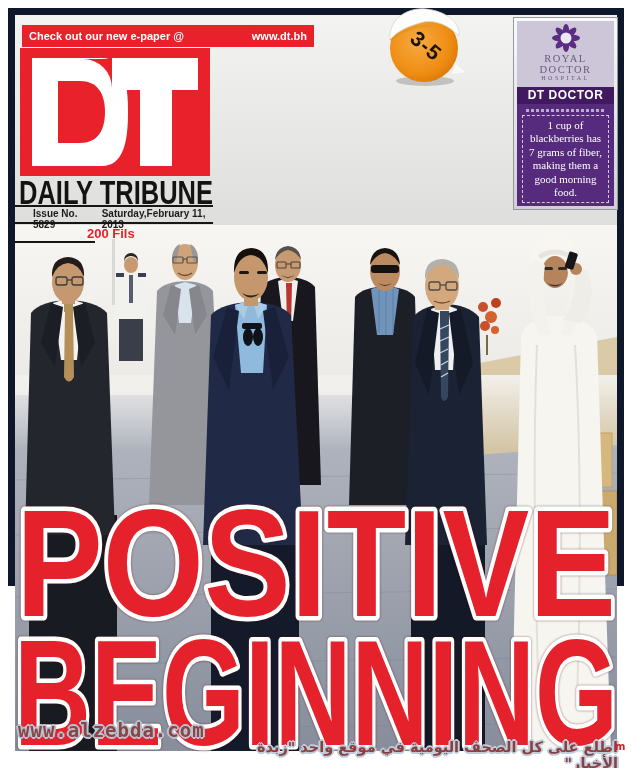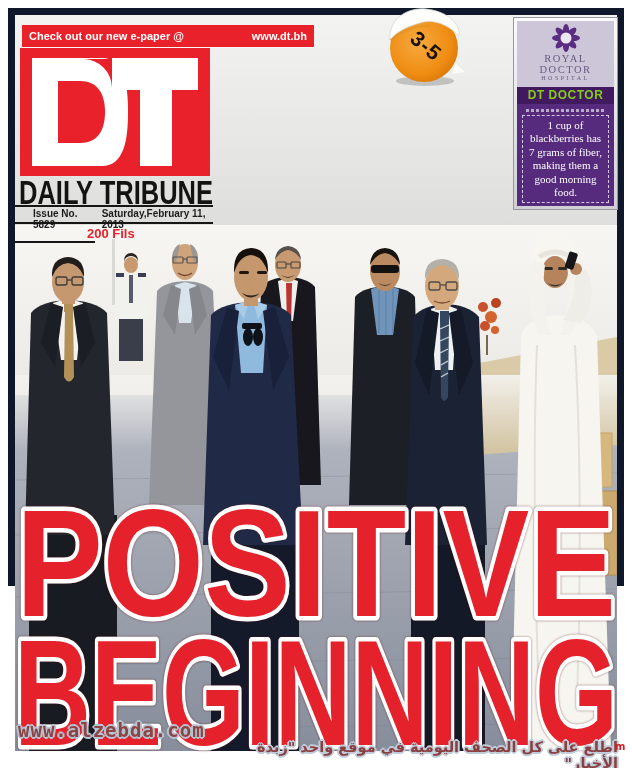--- a/index.html
+++ b/index.html
@@ -34,21 +34,21 @@
   }
   .ad-inner{width:100%;height:100%;display:flex;flex-direction:column;}
   .ad-head{
     background:#cdc6d9;flex:0 0 64px;display:flex;flex-direction:column;align-items:center;
     justify-content:flex-start;padding-top:2px;
   }
   .ad-hname{font-family:"Liberation Serif",serif;color:#6a5a7e;line-height:1.05;text-align:center;}
   .ad-hname .l1,.ad-hname .l2{font-size:10.5px;letter-spacing:1.5px;}
   .ad-hname .l3{font-size:6px;letter-spacing:2.5px;}
   .ad-bar{
-    background:#41195f;color:#84cc16;font-size:12px;font-weight:bold;text-align:center;
+    background:#41195f;color:#ffffff;font-size:12px;font-weight:bold;text-align:center;
     flex:0 0 17px;line-height:17px;letter-spacing:.5px;
   }
   .ad-body{
     background:#562a7c;flex:1;position:relative;padding:4px 5px 3px 5px;display:flex;flex-direction:column;
   }
   .ad-tinytext{height:3px;margin:1px 4px 3px 4px;
     background:repeating-linear-gradient(90deg,rgba(255,255,255,.6) 0 3px,transparent 3px 5px);}
   .ad-dash{
     border:1px dashed rgba(255,255,255,.75);flex:1;display:flex;flex-direction:column;
     padding:3px 4px 2px 4px;

